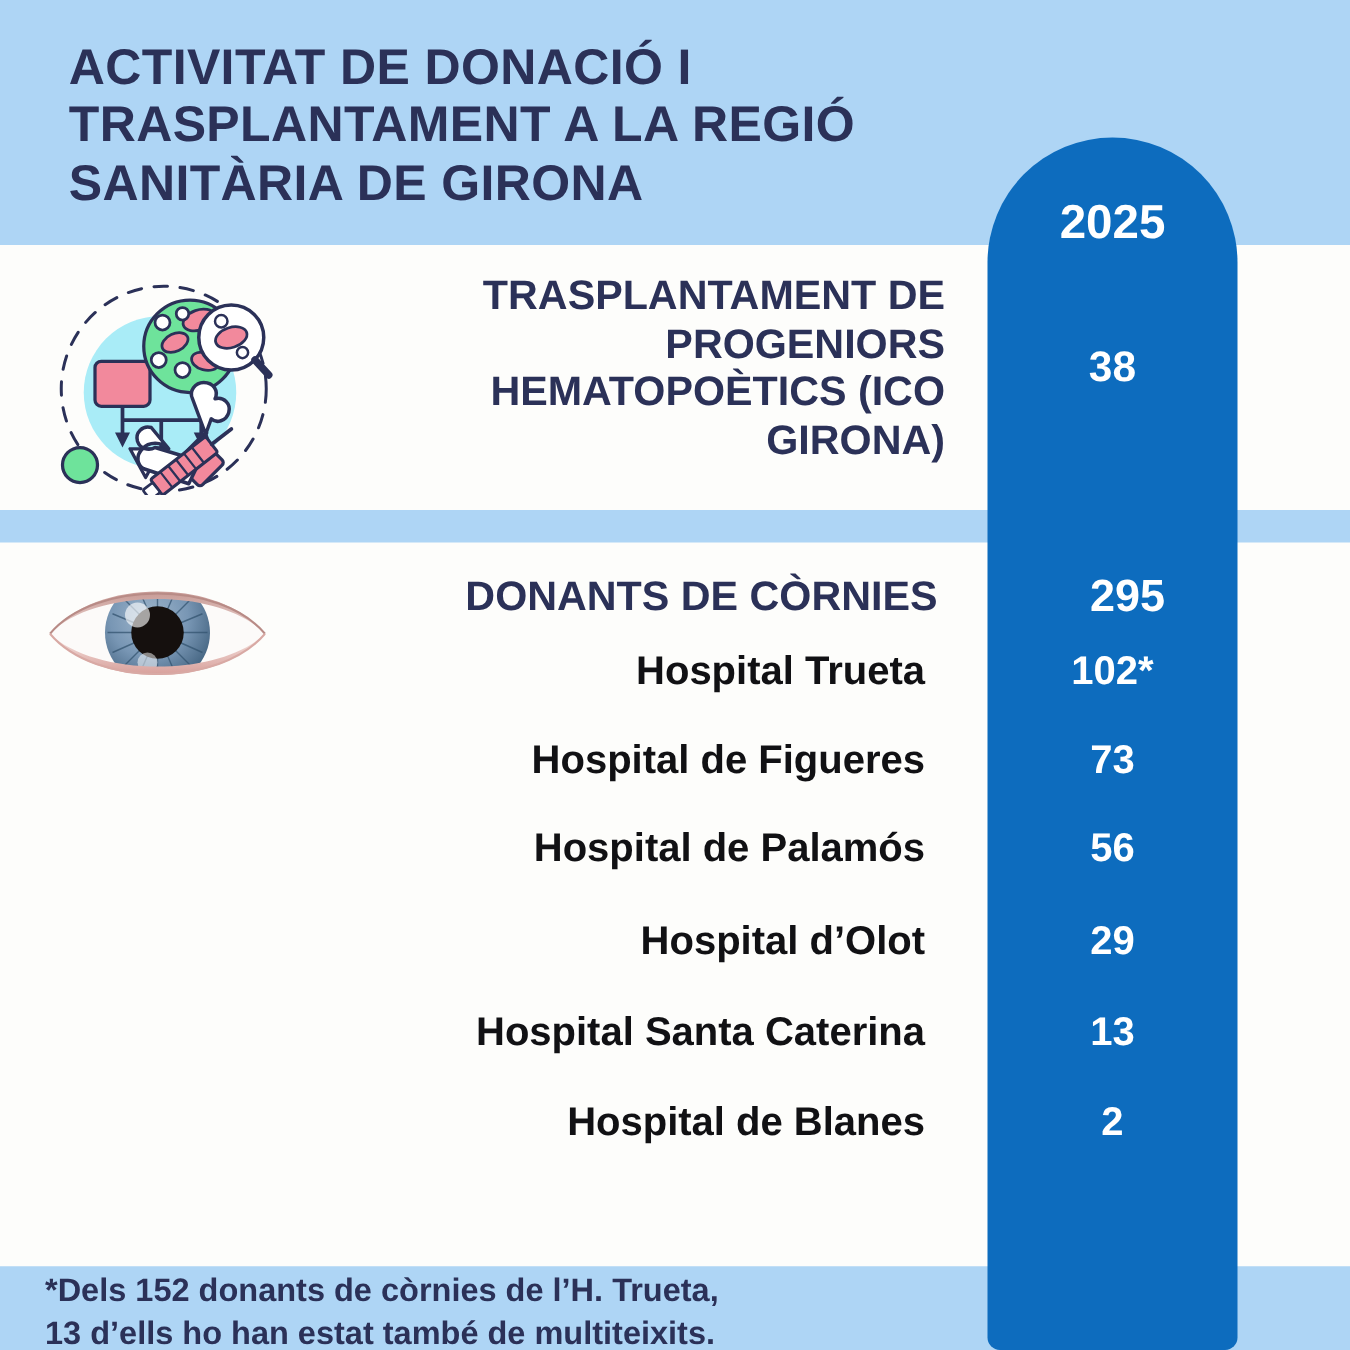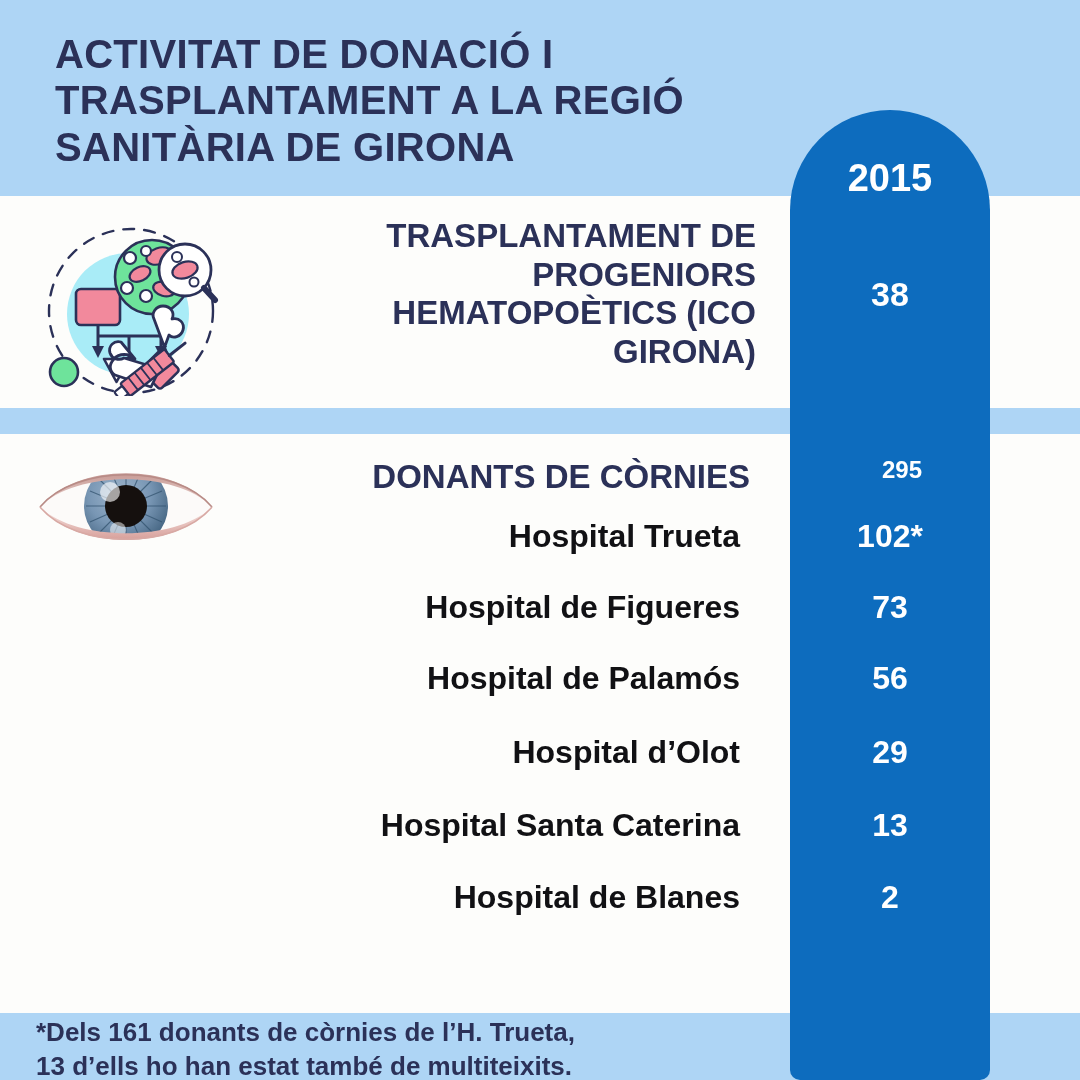--- a/index.html
+++ b/index.html
@@ -105,21 +105,21 @@
     font-weight:bold;
     text-transform:uppercase;
     z-index:4;
   }
   #cornea-heading-value {
     position:absolute;
     left:790px; top:456px;
     width:224px;
     text-align:center;
     color:#FFFFFF;
-    font-size:24px;
+    font-size:36px;
     font-weight:bold;
     z-index:5;
   }
 
   .hosp-row {
     position:absolute;
     left:0; width:1080px;
     height:50px;
     z-index:4;
   }
@@ -162,21 +162,21 @@
 <div id="root">
 
   <div class="band" id="band-header"></div>
   <div class="band" id="band-mid"></div>
   <div class="band" id="band-foot"></div>
 
   <div id="value-column"></div>
 
   <h1 id="page-title">ACTIVITAT DE DONACIÓ I TRASPLANTAMENT A LA REGIÓ SANITÀRIA DE GIRONA</h1>
 
-  <div id="year-label">2015</div>
+  <div id="year-label">2025</div>
 
   <div class="icon-box" id="icon-stemcell">
     <svg viewBox="0 0 178 170" width="178" height="170" xmlns="http://www.w3.org/2000/svg">
       <circle cx="89" cy="85" r="82" fill="none" stroke="#2B3158" stroke-width="2.4" stroke-dasharray="11 10" stroke-linecap="round"></circle>
       <circle cx="86" cy="88" r="61" fill="#A9ECF7"></circle>
 
       <path d="M56 97 V110 M56 110 H119 M56 110 V122 M87 110 V133 M119 110 V122" fill="none" stroke="#2B3158" stroke-width="3" stroke-linecap="round" stroke-linejoin="round"></path>
       <path d="M50 120 L56 132 L62 120 Z" fill="#2B3158"></path>
       <path d="M81 131 L87 143 L93 131 Z" fill="#2B3158"></path>
       <path d="M113 120 L119 132 L125 120 Z" fill="#2B3158"></path>
@@ -279,17 +279,17 @@
   <div class="hosp-row" style="top:807px">
     <div class="hosp-name">Hospital Santa Caterina</div>
     <div class="hosp-value">13</div>
   </div>
   <div class="hosp-row" style="top:879px">
     <div class="hosp-name">Hospital de Blanes</div>
     <div class="hosp-value">2</div>
   </div>
 
   <div id="footnote">
-    <div>*Dels 161 donants de còrnies de l’H. Trueta,</div>
+    <div>*Dels 152 donants de còrnies de l’H. Trueta,</div>
     <div>13 d’ells ho han estat també de multiteixits.</div>
   </div>
 
 </div>
 
 </body></html>

